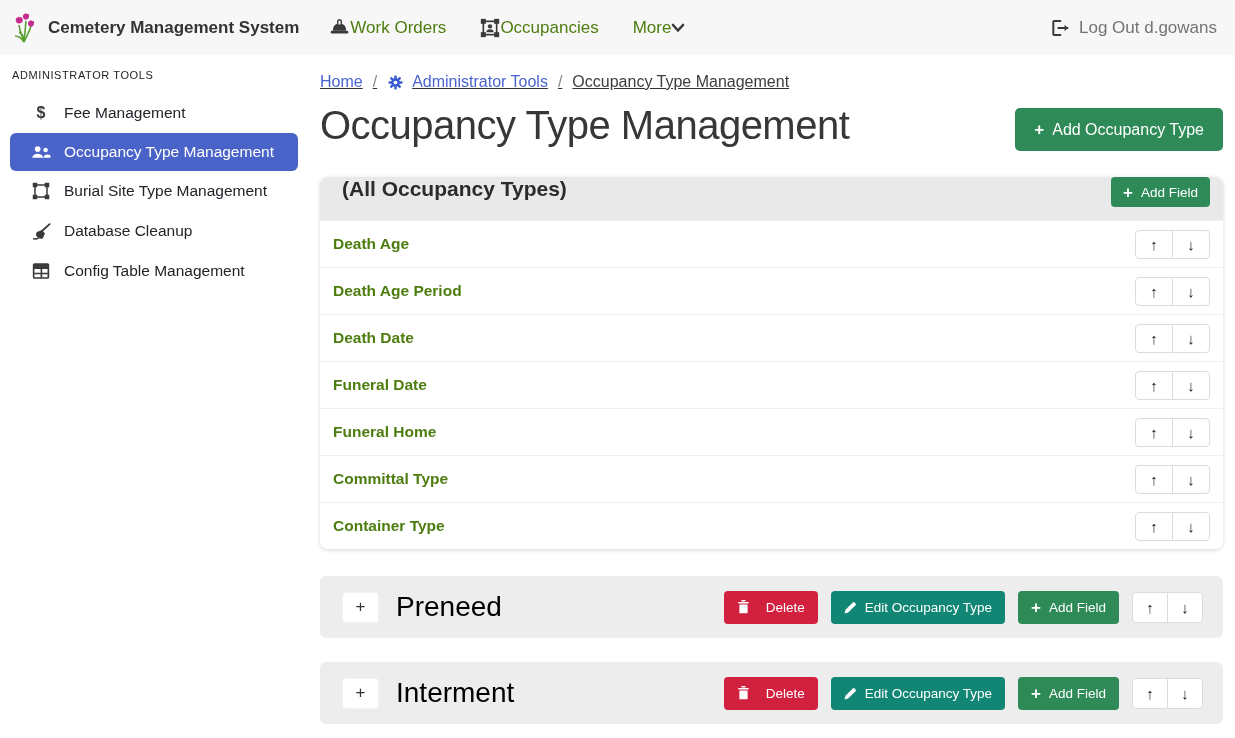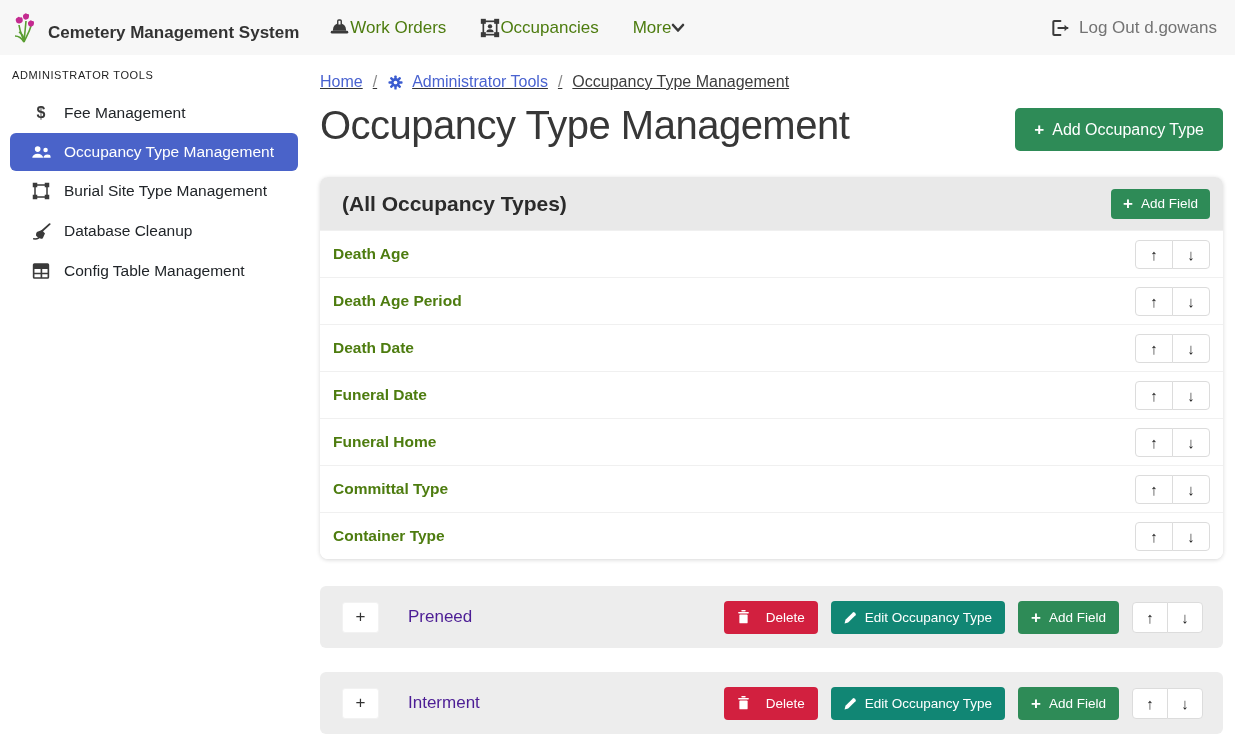--- a/index.html
+++ b/index.html
@@ -2,21 +2,21 @@
 <html><head>
 <meta charset="utf-8">
 <style>
   * { margin:0; padding:0; box-sizing:border-box; }
   html,body { width:1235px; height:738px; overflow:hidden; background:#fff;
     font-family:"Liberation Sans", sans-serif; color:#333; }
 
   
   .navbar { height:55px; background:#f7f7f7; display:flex; align-items:center;
     padding:0 18px 0 12px; }
-  .brand { display:flex; align-items:flex-end; gap:10px; cursor:pointer; }
+  .brand { display:flex; align-items:center; gap:10px; cursor:pointer; }
   .brand-title { font-size:17px; font-weight:700; color:#333; white-space:nowrap; }
   .nav-links { display:flex; align-items:center; margin-left:30px; gap:34px; }
   .nav-item { display:flex; align-items:center; font-size:17px;
     color:#4d7c0f; cursor:pointer; text-decoration:none; white-space:nowrap; }
   .nav-item svg { display:block; }
   .spacer { flex:1; }
   .logout { display:flex; align-items:center; gap:9px; font-size:17px; color:#737373;
     cursor:pointer; white-space:nowrap; }
 
   
@@ -52,21 +52,21 @@
   .btn-green { background:#2e8b57; }
   .btn-red   { background:#d2203f;gap:16px; }
   .btn-teal  { background:#118674; }
   .btn-add-occ { height:43px; padding:0 19px; font-size:16px; border-radius:5px; margin-top:5px; }
   .btn-sm { height:30px; padding:0 12px; font-size:13.5px; }
   .btn-sec { height:33px; padding:0 13px; font-size:13.5px; }
 
   
   .card { margin-top:26px; border-radius:8px; overflow:hidden;
     box-shadow:0 1px 4px rgba(0,0,0,.16); }
-  .card-header { height:53px; background:#e9e9e9; display:flex; align-items:center;
+  .card-header { height:43px; background:#e9e9e9; display:flex; 
     padding:0 13px 0 22px; }
   .card-header-title { font-size:21px; font-weight:600; color:#2b2b2b; }
   .field-row { height:47px; background:#fff; display:flex; align-items:center;
     justify-content:space-between; padding:0 13px; border-top:1px solid #f0f0f0; }
   .field-row:first-of-type { border-top:none; }
   .field-link { font-size:15.5px; font-weight:700; color:#4d7c0f;
     text-decoration:none; cursor:pointer; }
   .btn-group { display:inline-flex; }
   .arrow-btn { width:38px; height:29px; background:#fff; border:1px solid #dcdcdc;
     color:#222; font-size:15px; display:inline-flex; align-items:center;
@@ -75,21 +75,21 @@
   .arrow-btn:last-child { border-radius:0 4px 4px 0; margin-left:-1px; }
   .arrow-btn.lg { width:36px; height:31px; }
 
   
   .section { margin-top:27px; background:#ededed; border-radius:6px; height:62px;
     display:flex; align-items:center; padding:0 20px 0 22px; }
   .section + .section { margin-top:24px; }
   .expand-btn { width:37px; height:31px; background:#fff; border:1px solid #f2f2f2;
     border-radius:3px; font-size:17px; color:#333; cursor:pointer;
     display:inline-flex; align-items:center; justify-content:center; }
-  .section-title { font-size:17px; color:#4c1d95; margin-left:29px; font-weight:400; }
+  .section-title { font-size:28px; color:#000000; margin-left:17px; font-weight:400; }
   .section-actions { margin-left:auto; display:flex; align-items:center; gap:13px; }
 
   .ico { display:block; flex:0 0 auto; }
 </style>
 </head>
 <body>
 
 <header class="navbar">
   <div class="brand">
     <svg class="ico" width="26" height="30" viewBox="0 0 26 30">

